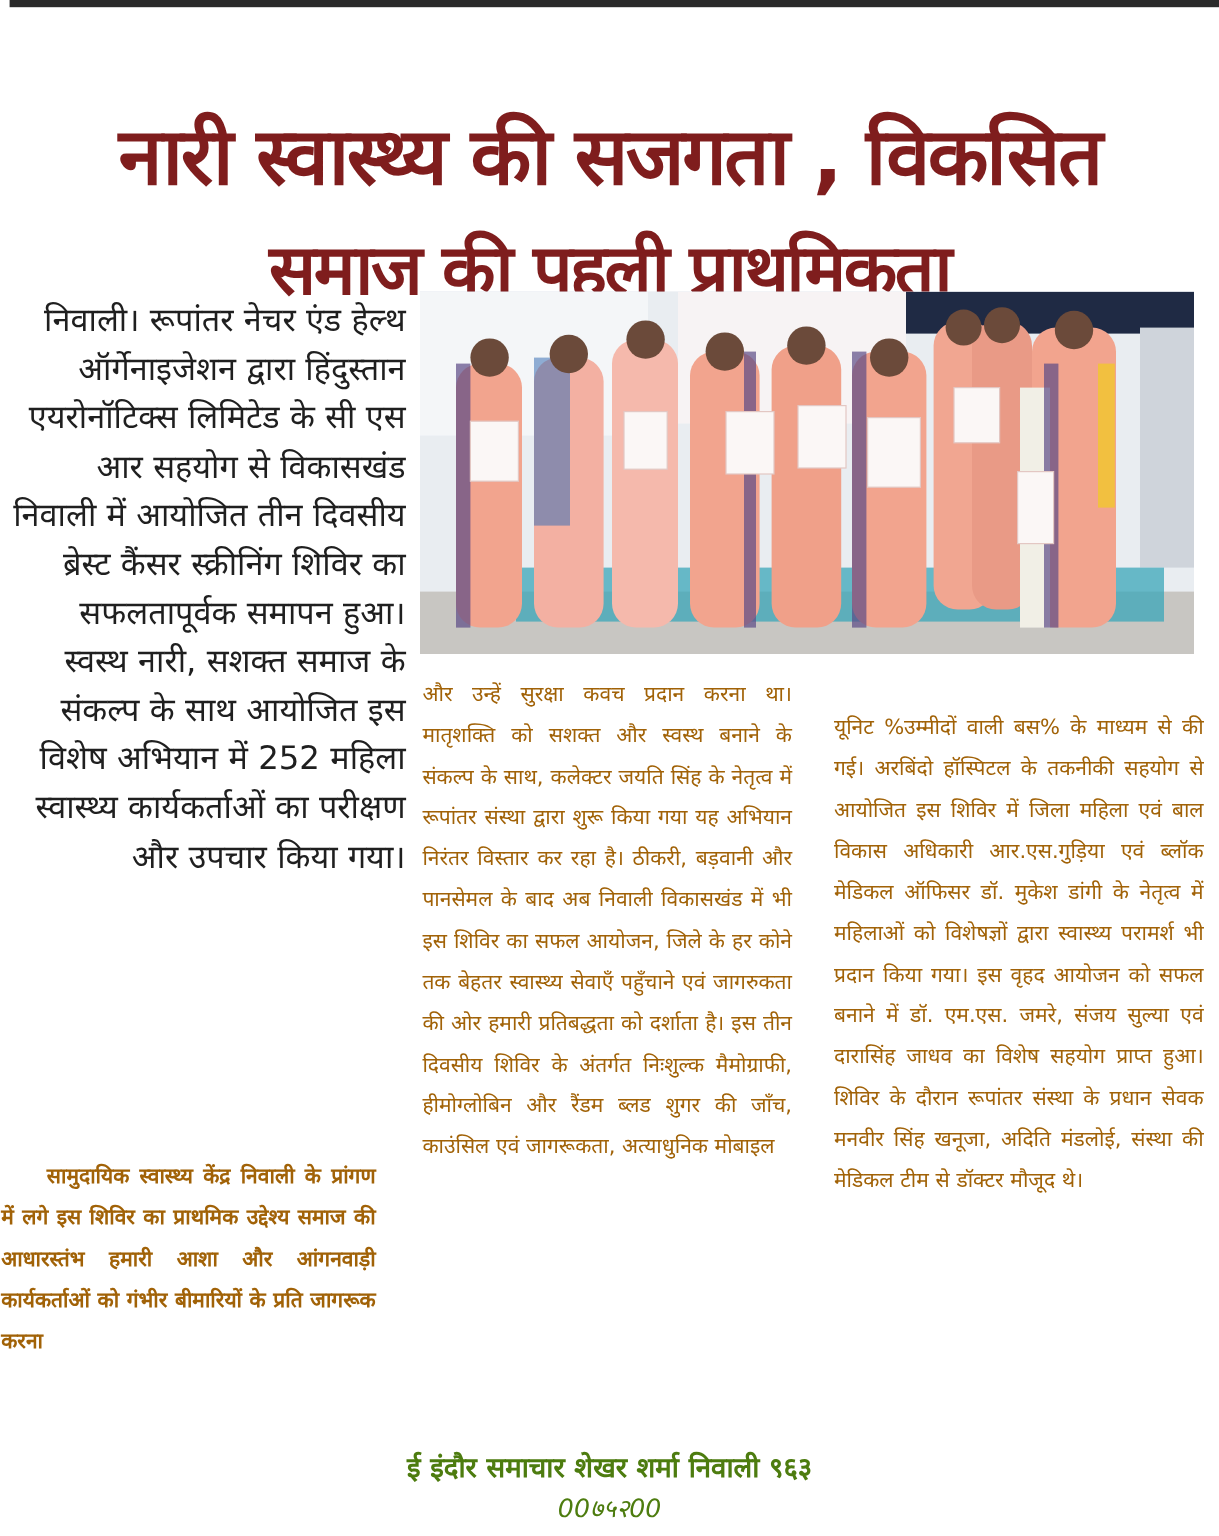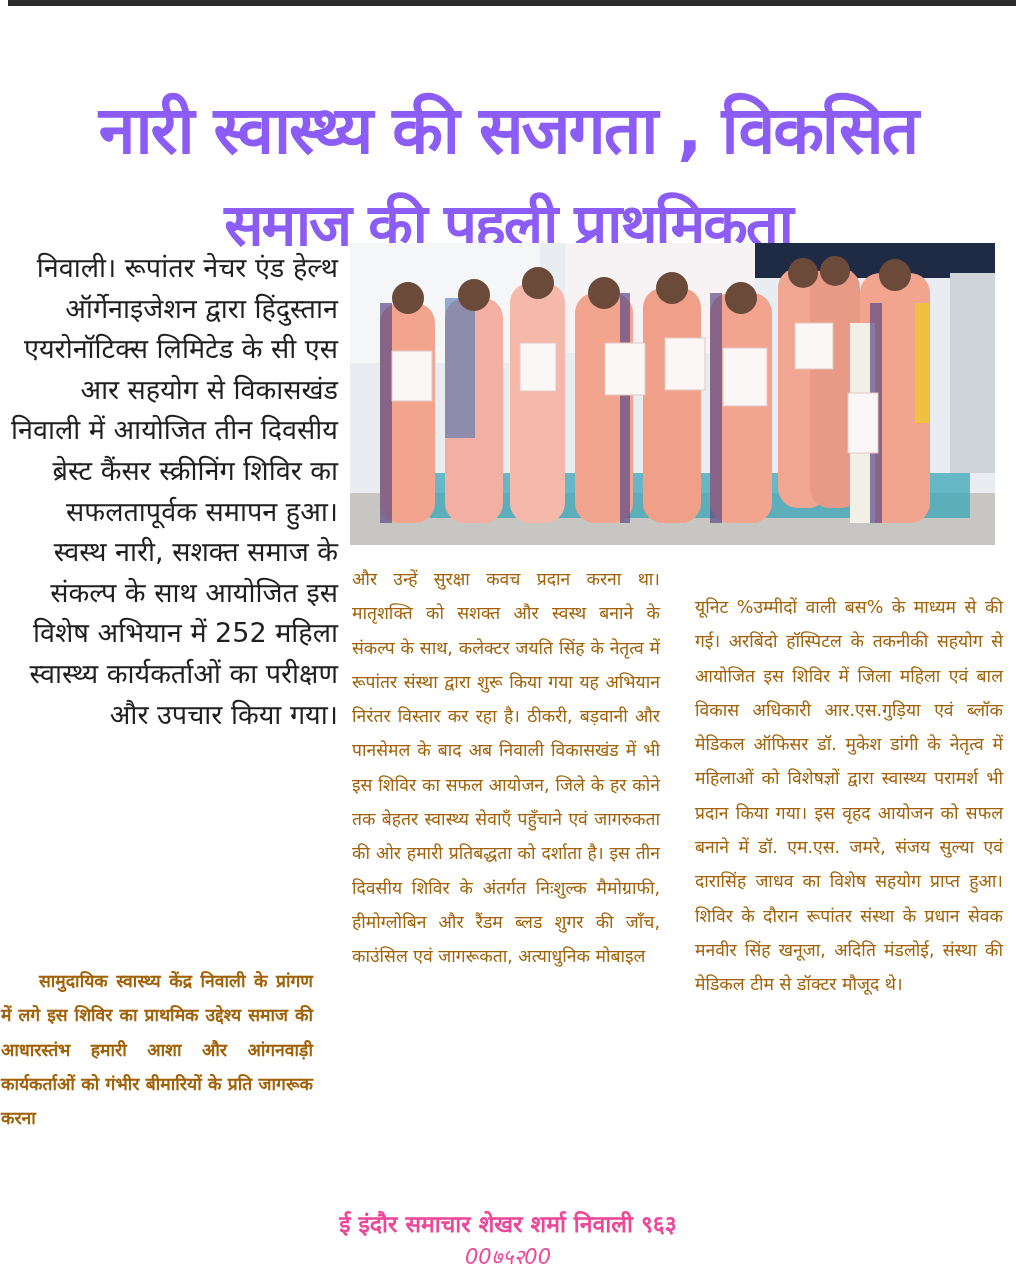--- a/index.html
+++ b/index.html
@@ -1,42 +1,42 @@
 <!DOCTYPE html>
 <html><head>
 <meta charset="utf-8">
 <style>
   html, body { margin: 0; padding: 0; background: #ffffff; }
   body { width: 1016px; height: 1280px; position: relative; overflow: hidden;
          font-family: "DejaVu Sans", "Liberation Sans", sans-serif; color: #1c1c1c; }
   .top-rule { position: absolute; left: 8px; top: 0; width: 1008px; height: 6px; background: #2a2a2a; }
   .headline { position: absolute; left: 0; width: 1016px; text-align: center;
               font-family: "DejaVu Sans", sans-serif; font-weight: bold;
-              color: #8b5cf6; letter-spacing: -2px; }
+              color: #7f1d1d; letter-spacing: -2px; }
   .headline.l1 { top: 42px; font-size: 66px; line-height: 90px; }
   .headline.l2 { top: 138px; font-size: 58px; line-height: 96px; }
 
   .lead { position: absolute; left: 8px; top: 248px; width: 330px;
           font-size: 27px; line-height: 40.6px; color: #1f1f1f; }
   .lead p { margin: 0; text-align: right; }
 
   .photo { position: absolute; left: 350px; top: 243px; width: 645px; height: 302px;
            overflow: hidden; background: #dfe4ea; }
   .photo svg { width: 100%; height: 100%; display: block; }
 
   .col { position: absolute; font-size: 17.5px; line-height: 34.3px; color: #a16207;
          text-align: justify; text-align-last: auto; }
   .col p { margin: 0; }
   .col.c1 { left: 1px; top: 964px; width: 312px; font-weight: bold; }
   .col.c1 p { text-indent: 38px; }
   .col.c2 { left: 352px; top: 562px; width: 308px; }
   .col.c3 { left: 695px; top: 590px; width: 308px; }
 
   .credit { position: absolute; left: 0; width: 1016px; text-align: center;
-            font-weight: bold; color: #ec4899; }
+            font-weight: bold; color: #4d7c0f; }
   .credit.l1 { top: 1208px; font-size: 23px; line-height: 32px; }
   .credit.l2 { top: 1242px; font-size: 21px; line-height: 30px; font-style: italic; font-weight: normal; }
 </style>
 </head>
 <body>
 
 <div class="top-rule"></div>
 
 <h1 class="headline l1">नारी स्वास्थ्य की सजगता , विकसित</h1>
 <h1 class="headline l2">समाज की पहली प्राथमिकता</h1>

